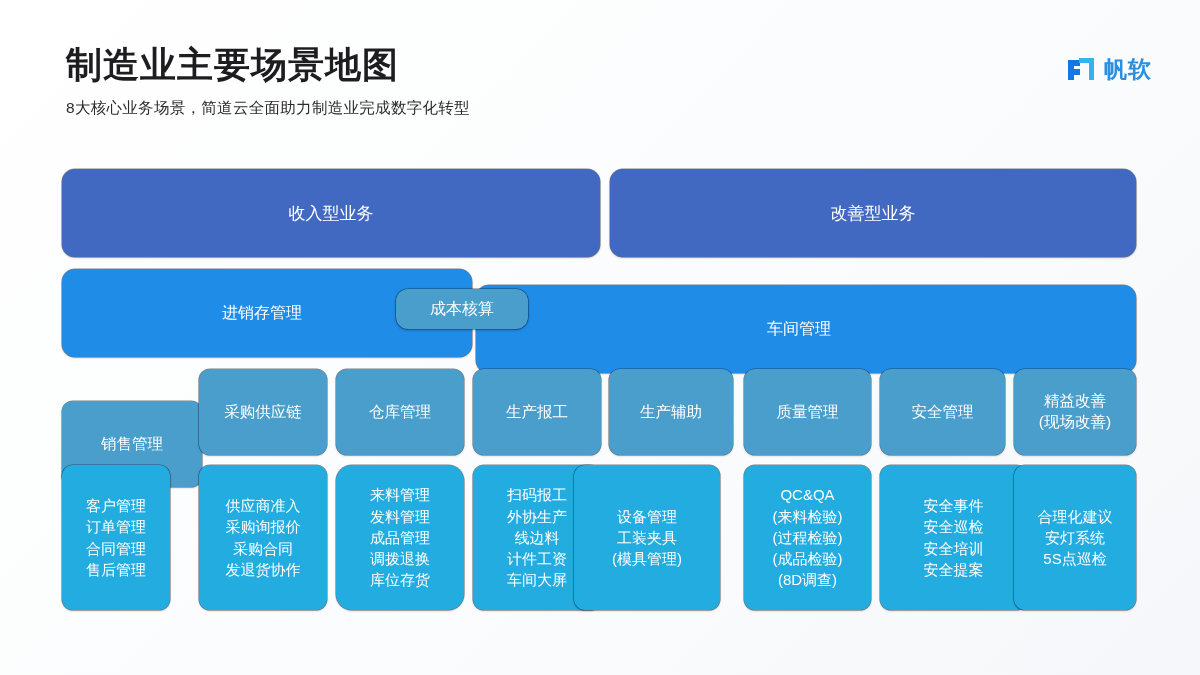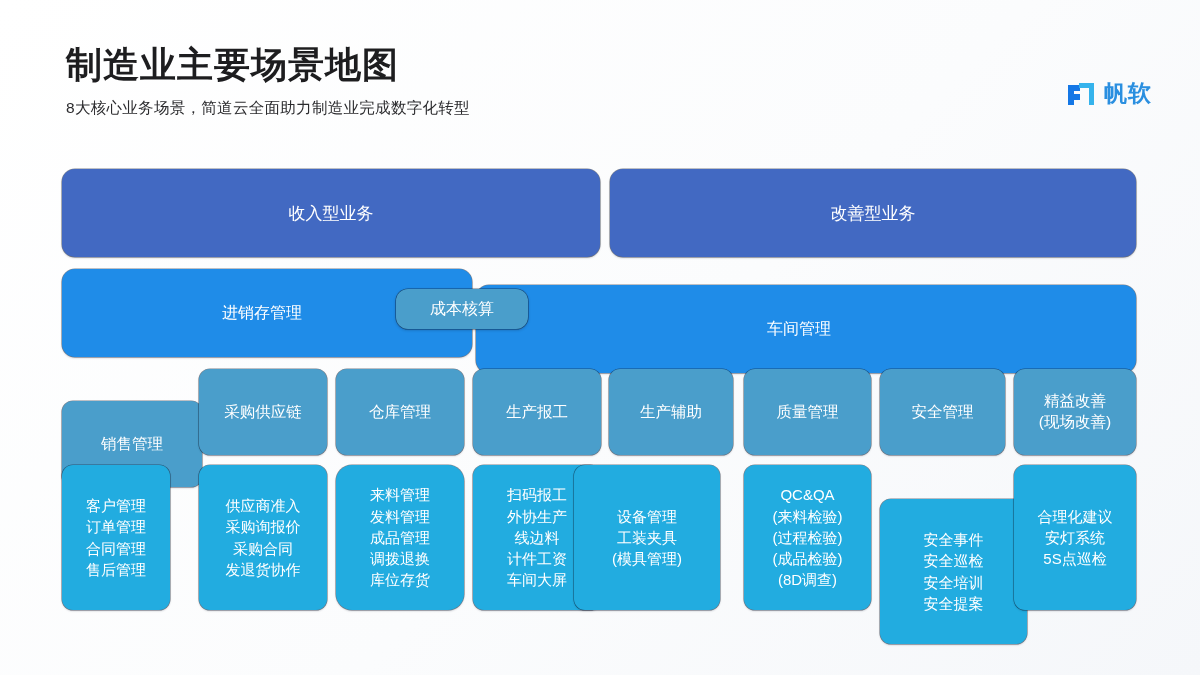--- a/index.html
+++ b/index.html
@@ -33,23 +33,22 @@
     font-size: 15.5px;
     color: #2b2b2e;
     letter-spacing: 0.3px;
   }
 
   
   .logo {
     position: absolute;
     right: 48px; top: 54px;
     display: flex;
-    align-items: flex-end;
+    align-items: flex-start;
     gap: 8px;
-    margin-top: 24px;
   }
   .logo-mark {
     position: relative;
     width: 30px; height: 30px;
   }
   .logo-text {
     font-size: 23px;
     font-weight: bold;
     color: #2a8fe0;
     letter-spacing: 1px;
@@ -204,21 +203,21 @@
       </div>
       <div class="card row4" style="left: 473px; width: 128px;">
         <span class="lines">扫码报工<br>外协生产<br>线边料<br>计件工资<br>车间大屏</span>
       </div>
       <div class="card row4" style="left: 574px; width: 146px;">
         <span class="lines">设备管理<br>工装夹具<br>(模具管理)</span>
       </div>
       <div class="card row4" style="left: 744px; width: 127px;">
         <span class="lines">QC&amp;QA<br>(来料检验)<br>(过程检验)<br>(成品检验)<br>(8D调查)</span>
       </div>
-      <div class="card row4" style="left: 880px; width: 147px; margin-top: 34px;">
+      <div class="card row4" style="left: 880px; width: 147px;">
         <span class="lines">安全事件<br>安全巡检<br>安全培训<br>安全提案</span>
       </div>
       <div class="card row4" style="left: 1014px; width: 122px;">
         <span class="lines">合理化建议<br>安灯系统<br>5S点巡检</span>
       </div>
     </div>
 
 </div>
 
 </body></html>

